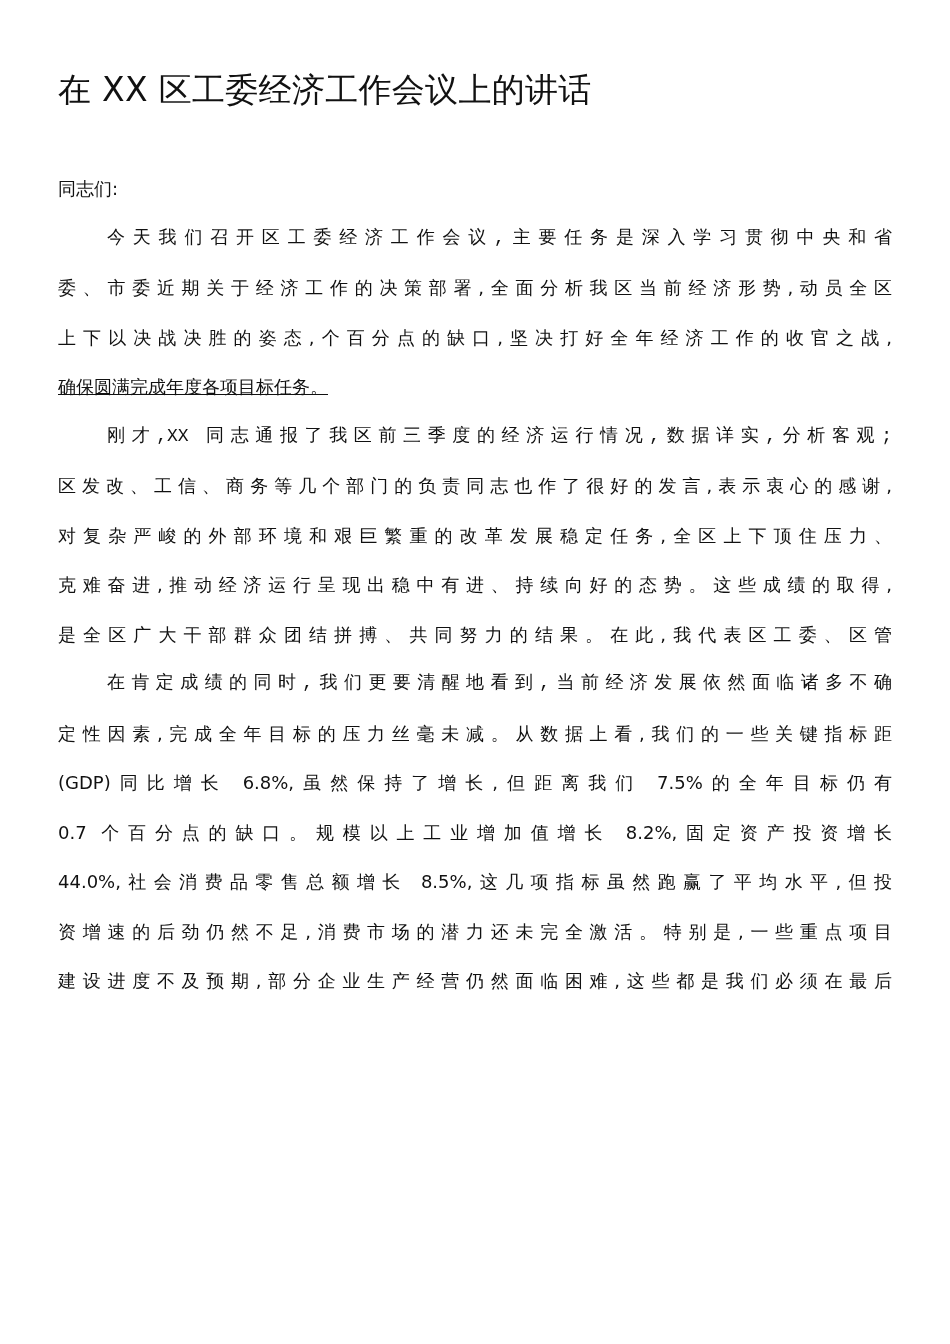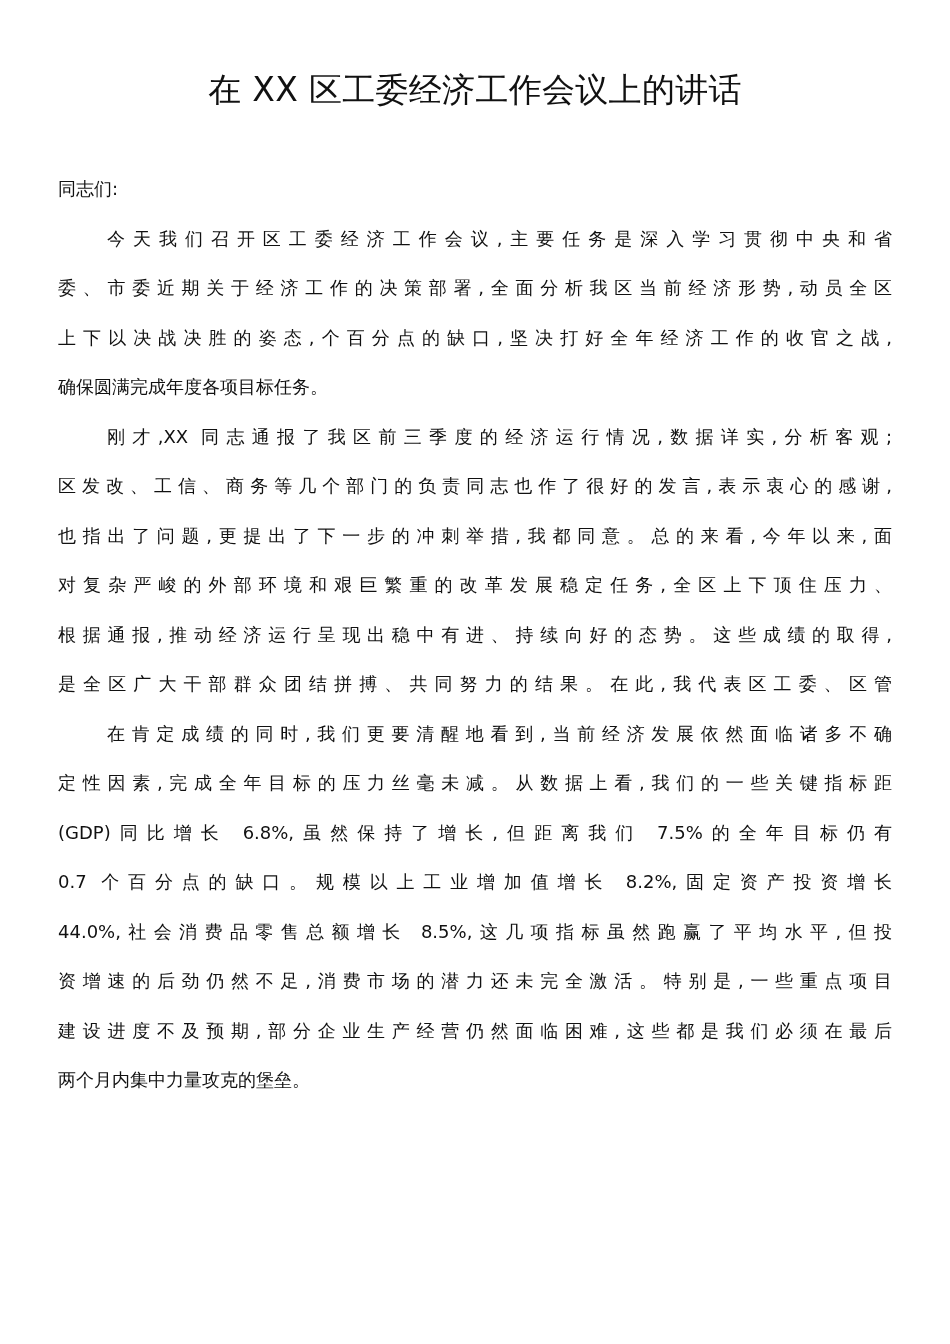--- a/index.html
+++ b/index.html
@@ -19,21 +19,20 @@
       position: absolute;
       left: 58px;
       top: 0;
       width: 834px;
     }
     .title {
       position: absolute;
       left: 0;
       top: 66px;
       width: 834px;
-      text-align: center;
       font-size: 33px;
       line-height: 48px;
       letter-spacing: 0.3px;
       margin: 0;
       font-weight: normal;
     }
     .body {
       position: absolute;
       left: 0;
       top: 164px;
@@ -44,23 +43,25 @@
       height: 49.5px;
       line-height: 49.5px;
       font-size: 18px;
       white-space: nowrap;
       text-align: justify;
       text-align-last: justify;
       letter-spacing: 0;
     }
     .line.last {
       text-align-last: left;
+      text-decoration: underline;
     }
     .line.indent {
       padding-left: 49px;
+      font-family: Liberation Mono, monospace;
     }
     .line.salutation {
       text-align-last: left;
     }
   </style>
 </head>
 <body>
 
 <div class="page">
   <h1 class="title">在 XX 区工委经济工作会议上的讲话</h1>
@@ -71,30 +72,28 @@
     <div>
       <span class="line indent">今天我们召开区工委经济工作会议,主要任务是深入学习贯彻中央和省</span>
       <span class="line">委、市委近期关于经济工作的决策部署,全面分析我区当前经济形势,动员全区</span>
       <span class="line">上下以决战决胜的姿态,个百分点的缺口,坚决打好全年经济工作的收官之战,</span>
       <span class="line last">确保圆满完成年度各项目标任务。</span>
     </div>
 
     <div>
       <span class="line indent">刚才,XX 同志通报了我区前三季度的经济运行情况,数据详实,分析客观;</span>
       <span class="line">区发改、工信、商务等几个部门的负责同志也作了很好的发言,表示衷心的感谢,</span>
-      <span class="line">也指出了问题,更提出了下一步的冲刺举措,我都同意。总的来看,今年以来,面</span>
       <span class="line">对复杂严峻的外部环境和艰巨繁重的改革发展稳定任务,全区上下顶住压力、</span>
-      <span class="line">根据通报,推动经济运行呈现出稳中有进、持续向好的态势。这些成绩的取得,</span>
+      <span class="line">克难奋进,推动经济运行呈现出稳中有进、持续向好的态势。这些成绩的取得,</span>
       <span class="line">是全区广大干部群众团结拼搏、共同努力的结果。在此,我代表区工委、区管</span>
     </div>
 
     <div>
       <span class="line indent">在肯定成绩的同时,我们更要清醒地看到,当前经济发展依然面临诸多不确</span>
       <span class="line">定性因素,完成全年目标的压力丝毫未减。从数据上看,我们的一些关键指标距</span>
       <span class="line">(GDP)同比增长 6.8%,虽然保持了增长,但距离我们 7.5%的全年目标仍有</span>
       <span class="line">0.7 个百分点的缺口。规模以上工业增加值增长 8.2%,固定资产投资增长</span>
       <span class="line">44.0%,社会消费品零售总额增长 8.5%,这几项指标虽然跑赢了平均水平,但投</span>
       <span class="line">资增速的后劲仍然不足,消费市场的潜力还未完全激活。特别是,一些重点项目</span>
       <span class="line">建设进度不及预期,部分企业生产经营仍然面临困难,这些都是我们必须在最后</span>
-      <span class="line last">两个月内集中力量攻克的堡垒。</span>
     </div>
   </div>
 </div>
 
 </body></html>

